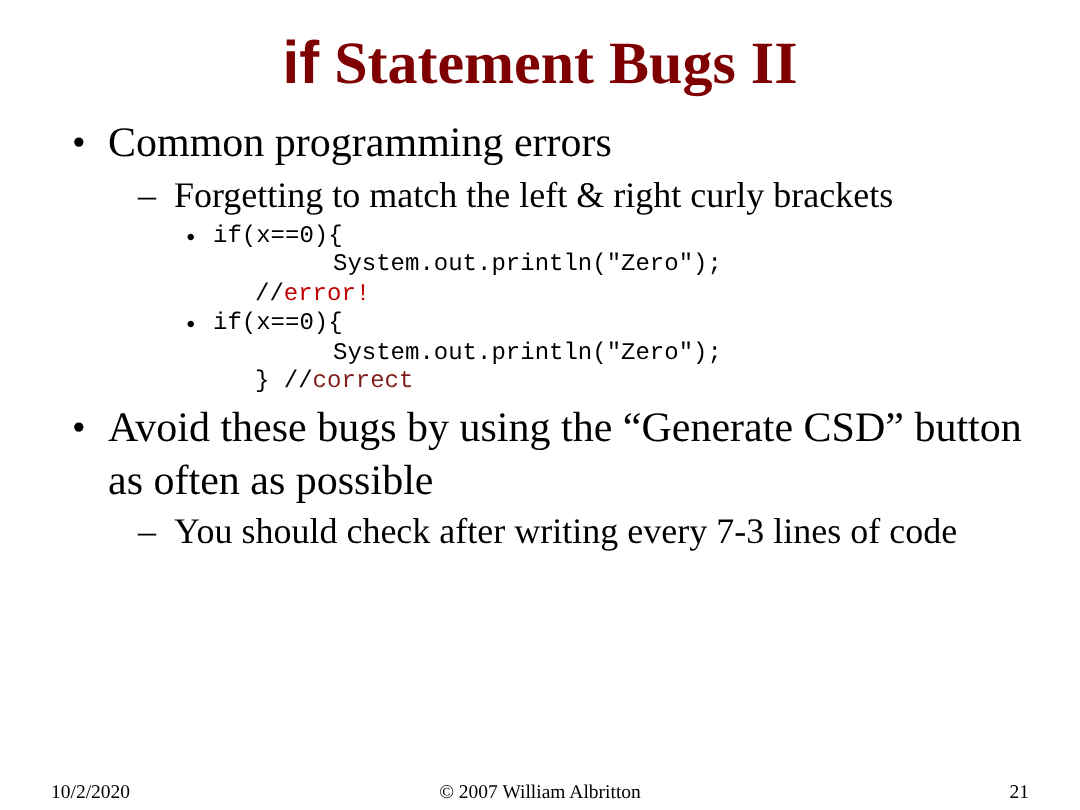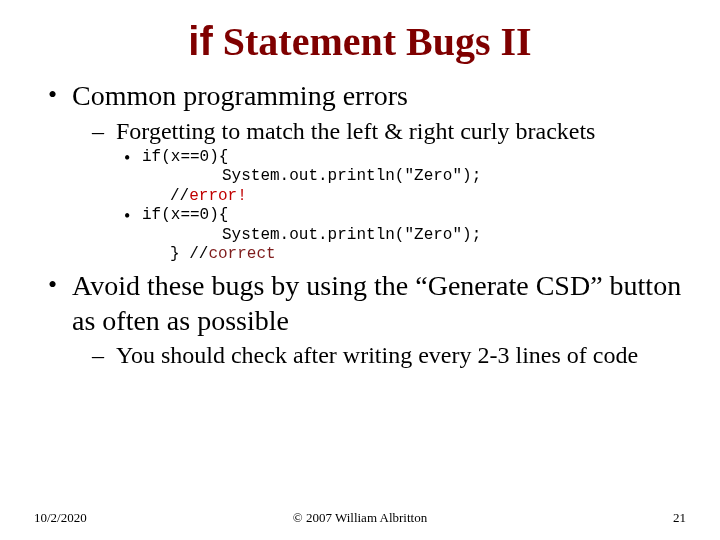--- a/index.html
+++ b/index.html
@@ -91,21 +91,21 @@
   .codeblock .line.indent {
     padding-left: 80px;
   }
   .codeblock .line.indent-close {
     padding-left: 28px;
   }
   .error { color: #c00000; margin-top: 29px; }
   .correct { color: #7f1d1d; }
   .footer {
     position: absolute;
-    bottom: 14px;
+    bottom: 4px;
     left: 34px;
     right: 34px;
     display: flex;
     justify-content: space-between;
     font-size: 13px;
     color: #000000;
   }
   .footer .center { position: absolute; left: 0; right: 0; text-align: center; }
   .footer .right { margin-left: auto; }
 </style>
@@ -131,21 +131,21 @@
             <div class="line indent">System.out.println("Zero");</div>
             <div class="line indent-close"><span>} //</span><span class="correct">correct</span></div>
           </div>
         </li>
       </ul>
     </li>
     <li>
       <span>Avoid these bugs by using the “Generate CSD” button as often as possible</span>
       <ul class="level2">
         <li>
-          <span>You should check after writing every 2-3 lines of code</span>
+          <span>You should check after writing every 7-3 lines of code</span>
         </li>
       </ul>
     </li>
   </ul>
 
   <div class="footer">
     <span>10/2/2020</span>
     <span class="center">© 2007 William Albritton</span>
     <span class="right">21</span>
   </div>

